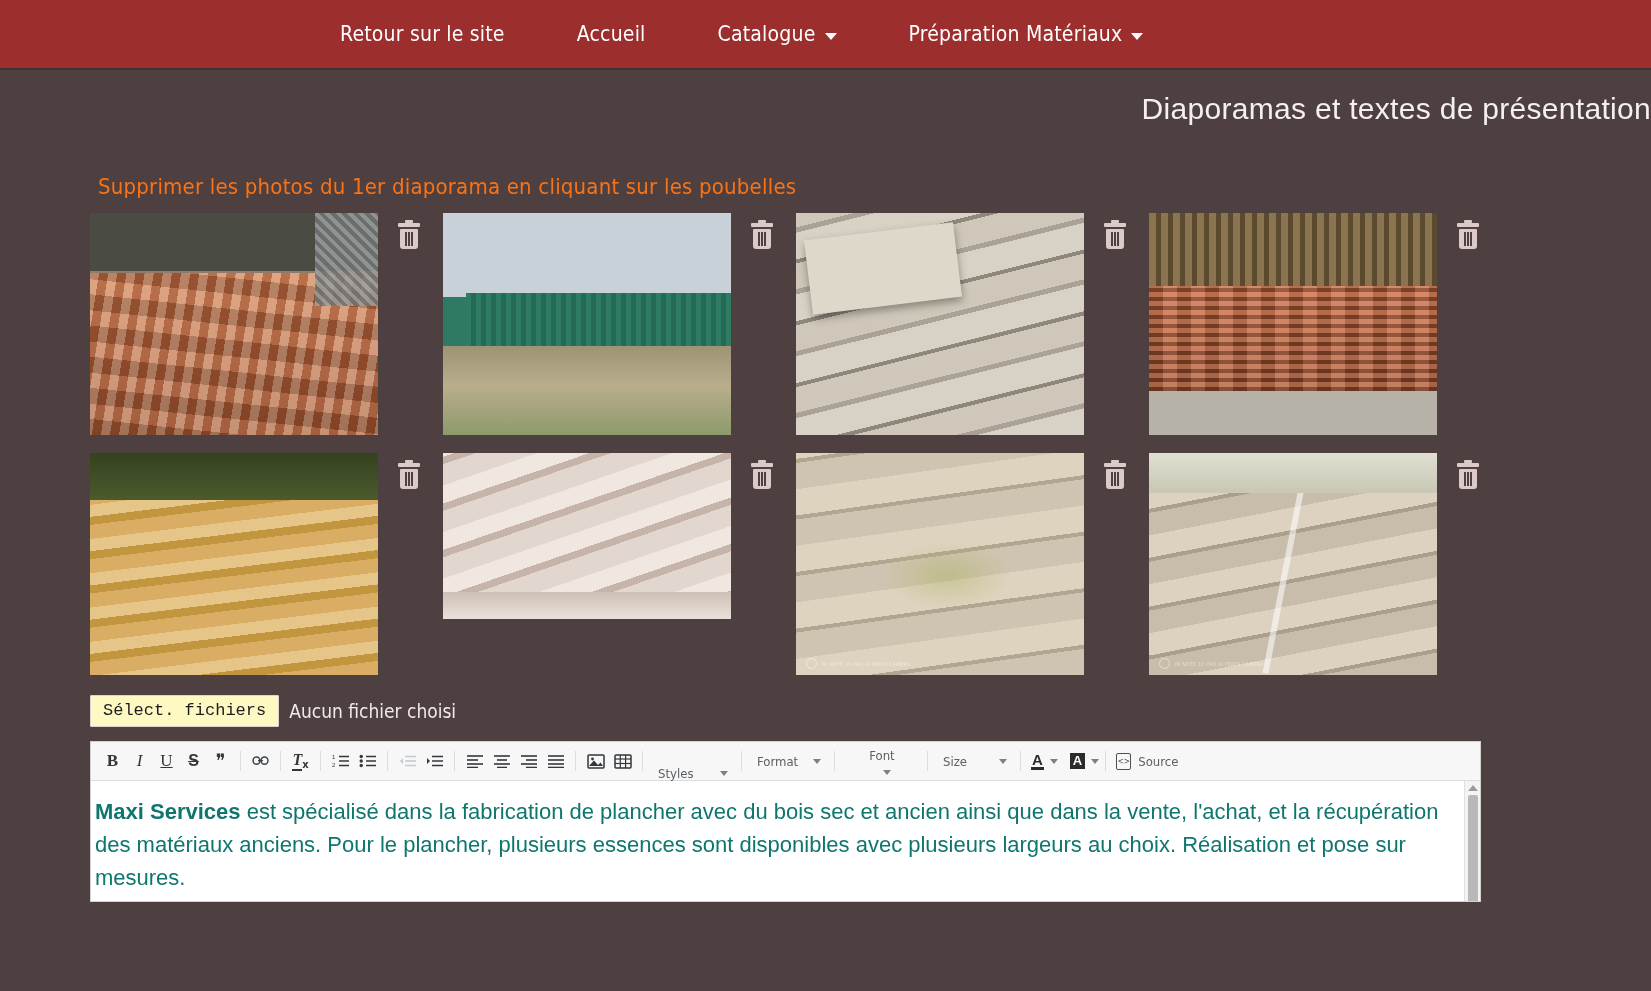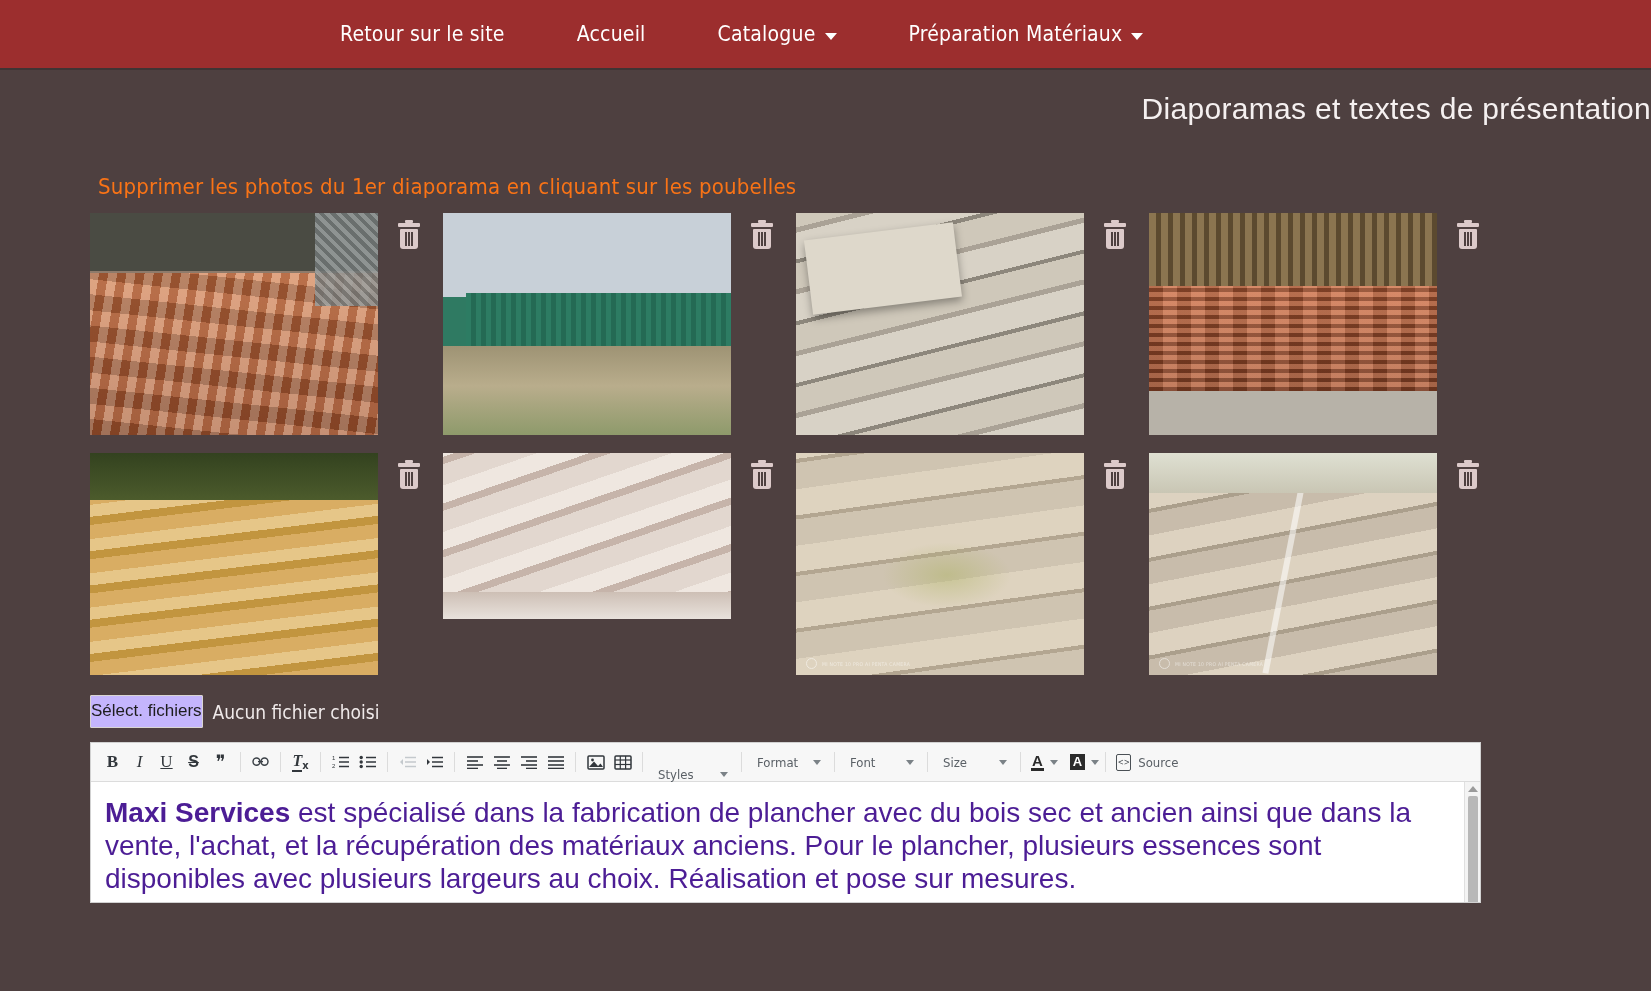--- a/index.html
+++ b/index.html
@@ -124,26 +124,26 @@
     opacity:.5;
   }
   .wm .ring {
     width:11px;height:11px;border:1.5px solid #fff;border-radius:50%;
   }
   .wm .txt { font-size:5px; color:#fff; line-height:6px; letter-spacing:.3px;}
 
   
   .file-row { display:flex; align-items:center; margin-top:2px; }
   .file-btn {
-    background:#c4b5fd;
+    background:#fef9c3;
     border:1px solid #d9d5d2;
     color:#1d1d1d;
     font-size:17px;
-    padding:5px 0 6px;
-    font-family:Liberation Sans, sans-serif;
+    padding:5px 12px 6px;
+    font-family:Liberation Mono, monospace;
     cursor:pointer;
     border-radius:1px;
   }
   .file-name { font-size:19px; color:#f0eaea; margin-left:10px; }
 
   
   .editor {
     margin-top:14px;
     width:1391px;
     border:1px solid #d1d1d1;
@@ -172,21 +172,21 @@
     height:27px;
     min-width:80px;
     display:flex;align-items:center;justify-content:space-between;
     font-size:13px;color:#5a6066;
     padding:0 7px 0 9px;
     cursor:pointer;
     flex:0 0 auto;
   }
   .combo.w-styles { width:86px;margin-top:24px; }
   .combo.w-format { width:80px; }
-  .combo.w-font   { width:80px; }
+  .combo.w-font   { width:80px;flex-direction:column; }
   .combo.w-size   { width:80px; }
   .combo .dn {
     width:0;height:0;border-left:4px solid transparent;border-right:4px solid transparent;
     border-top:5px solid #7b8287; margin-left:10px;
   }
   .srcbtn { display:flex;align-items:center;gap:7px;font-size:13px;color:#5a6066;cursor:pointer;padding-left:4px;}
   .srcicon{
     width:15px;height:17px;border:1.5px solid #4a5055;border-radius:2px;
     display:flex;align-items:center;justify-content:center;font-size:8px;color:#4a5055;
   }
@@ -203,24 +203,24 @@
   }
 
   .editor-body {
     position:relative;
     height:120px;
     background:#fff;
     overflow:hidden;
   }
   .editor-text {
     font-family:"Liberation Sans","DejaVu Sans",sans-serif;
-    font-size:28px;
+    font-size:22px;
     line-height:33px;
-    color:#4c1d95;
-    padding:14px 34px 0 14px;
+    color:#0f766e;
+    padding:14px 34px 0 4px;
   }
   .editor-text b { font-weight:700; }
   .vscroll {
     position:absolute; right:0; top:0; width:16px; height:100%;
     background:#f4f4f4; border-left:1px solid #e0e0e0;
   }
   .vscroll .up {
     width:0;height:0;margin:4px auto 0;
     border-left:5px solid transparent;border-right:5px solid transparent;
     border-bottom:6px solid #9b9b9b;

